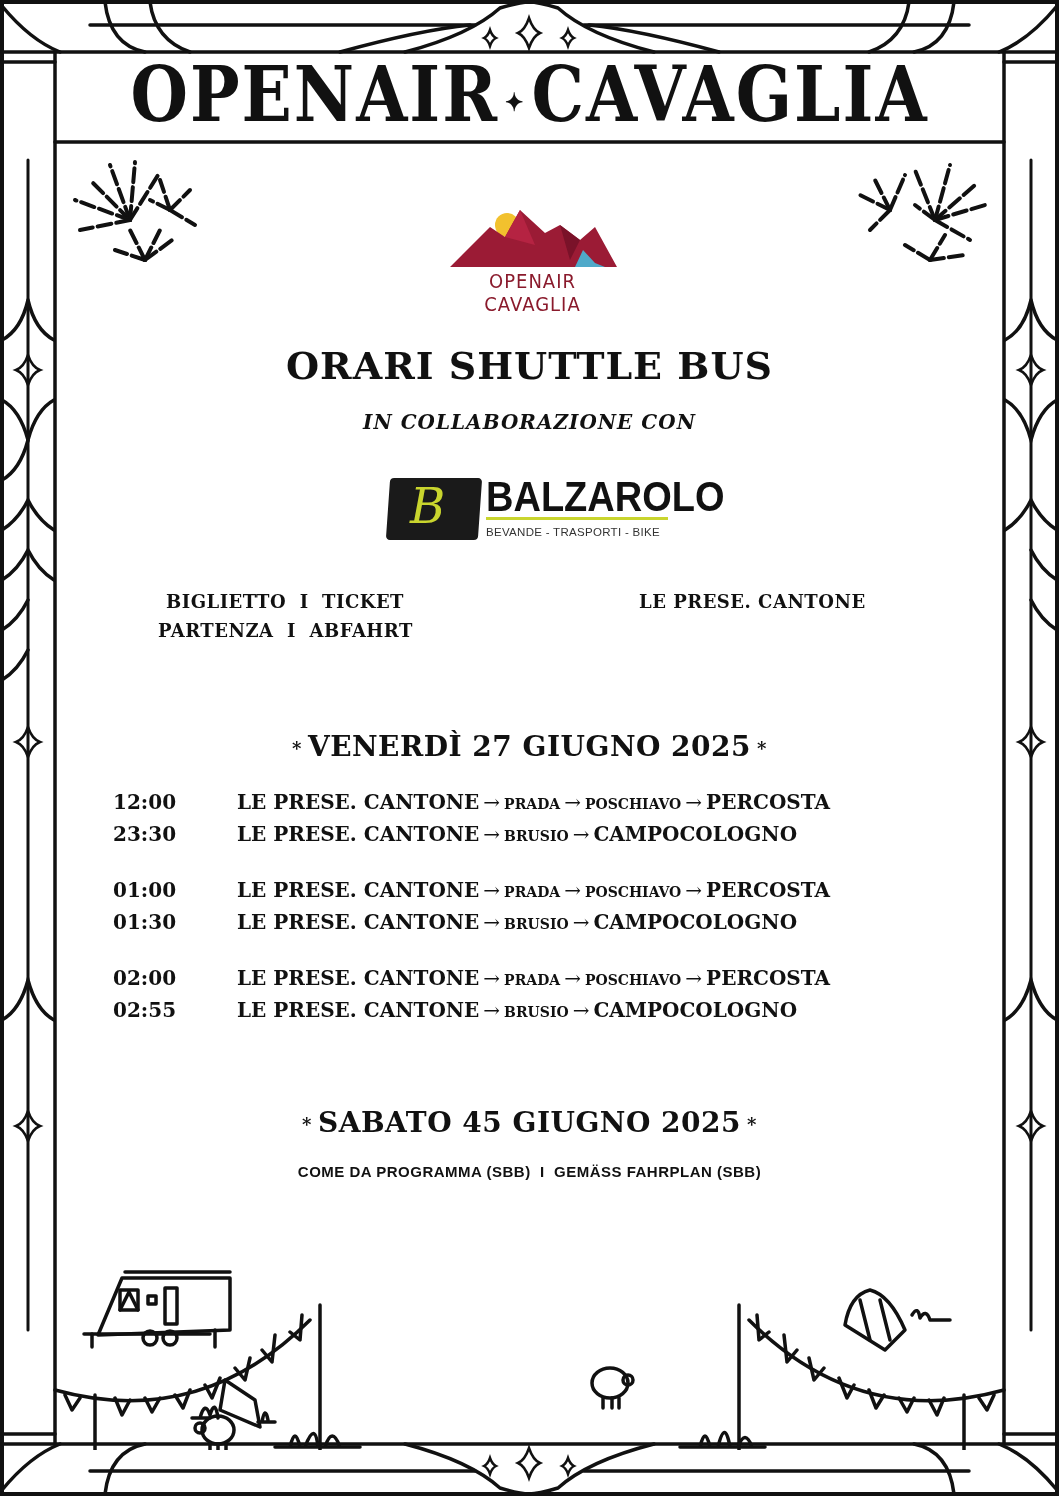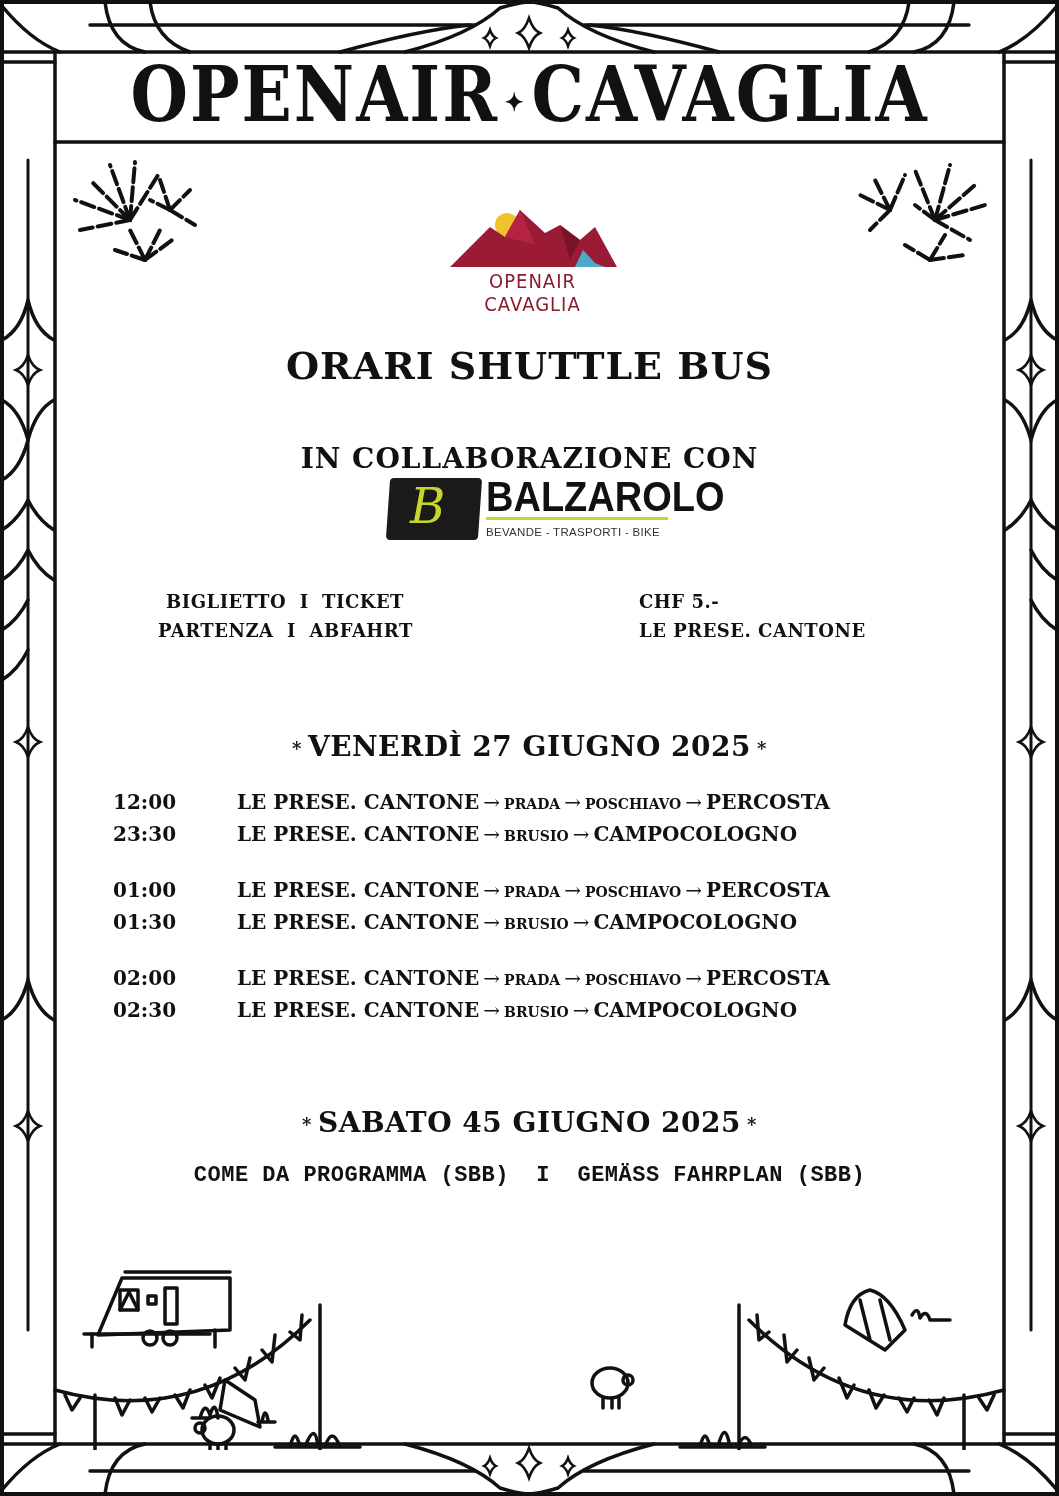--- a/index.html
+++ b/index.html
@@ -8,21 +8,21 @@
     .abs { position: absolute; }
     .center { left: 0; width: 1059px; text-align: center; }
 
     .main-title { top: 62px; font-family: "DejaVu Serif", serif; font-weight: bold; font-size: 66px; letter-spacing: 2px; transform: scaleY(1.15); line-height: 1; }
     .main-title .dot { font-size: 22px; vertical-align: middle; margin: 0 6px; }
 
     .logo { left: 445px; top: 205px; width: 175px; height: 90px; }
     .logo-text { position: absolute; left: 0; top: 66px; width: 175px; text-align: center; font-family: "DejaVu Sans", sans-serif; font-size: 18px; color: #8a1a2c; letter-spacing: 1px; transform: scaleY(1.1); }
 
     .section-title { top: 343px; font-family: "DejaVu Serif", serif; font-weight: bold; font-size: 38px; letter-spacing: 1px; }
-    .collab { top: 442px; font-family: "DejaVu Serif", serif; font-weight: bold; font-size: 28px; letter-spacing: 1px; }
+    .collab { top: 410px; font-family: "DejaVu Serif", serif; font-weight: bold; font-size: 20px; letter-spacing: 1px; font-style: italic; }
 
     .sponsor { left: 380px; top: 472px; width: 300px; height: 72px; }
     .sponsor-box { position: absolute; left: 8px; top: 6px; width: 92px; height: 62px; background: #1a1a1a; transform: skewX(-4deg); border-radius: 4px; }
     .sponsor-b { position: absolute; left: 30px; top: 6px; font-family: "DejaVu Serif", serif; font-size: 48px; color: #c9d52e; font-style: italic; }
     .sponsor-name { position: absolute; left: 106px; top: 2px; font-family: "Liberation Sans", sans-serif; font-weight: bold; font-size: 38px; letter-spacing: 0px; transform: scaleY(1.1); transform-origin: left top; color: #111; }
     .sponsor-line { position: absolute; left: 106px; top: 45px; width: 182px; height: 3px; background: #c9d52e; }
     .sponsor-tag { position: absolute; left: 106px; top: 54px; font-family: "Liberation Sans", sans-serif; font-size: 11.5px; color: #333; letter-spacing: 0.3px; text-align: center; }
 
     .info { font-family: "DejaVu Serif", serif; font-weight: bold; font-size: 18px; letter-spacing: 0.5px; line-height: 29px; }
     .info-left { left: 158px; top: 587px; }
@@ -34,21 +34,21 @@
     .star { font-size: 18px; vertical-align: middle; margin: 0 6px; }
 
     .sched { left: 113px; top: 790px; width: 840px; }
     .row { position: relative; height: 32px; font-family: "DejaVu Serif", serif; font-weight: bold; font-size: 20px; white-space: nowrap; }
     .row.gap { margin-top: 24px; }
     .row .time { position: absolute; left: 0; top: 0; }
     .row .route { position: absolute; left: 124px; top: 0; }
     .row .small { font-size: 14px; }
     .row .arr { font-weight: normal; margin: 0 4px; }
 
-    .note { top: 1163px; font-family: Liberation Mono, monospace; font-weight: bold; font-size: 22px; letter-spacing: 0.5px; }
+    .note { top: 1163px; font-family: Liberation Sans, sans-serif; font-weight: bold; font-size: 15px; letter-spacing: 0.5px; }
   </style>
 </head>
 <body>
 
 <svg class="frame-svg" viewBox="0 0 1059 1496" xmlns="http://www.w3.org/2000/svg" fill="none" stroke="#111" stroke-width="3.5" stroke-linecap="round">
 
   <rect x="2" y="2" width="1055" height="1492" stroke-width="4"></rect>
 
   <line x1="55" y1="52" x2="55" y2="1444"></line>
   <line x1="1004" y1="52" x2="1004" y2="1444"></line>
@@ -170,21 +170,20 @@
   <div class="sponsor-name">BALZAROLO</div>
   <div class="sponsor-line"></div>
   <div class="sponsor-tag">BEVANDE - TRASPORTI - BIKE</div>
 </div>
 
 <div class="abs info info-left">
   <div style="padding-left:8px; white-space:pre;">BIGLIETTO  I  TICKET</div>
   <div style="white-space:pre;text-align:right;">PARTENZA  I  ABFAHRT</div>
 </div>
 <div class="abs info info-right">
-  <div>CHF 5.-</div>
   <div>LE PRESE. CANTONE</div>
 </div>
 
 <div class="abs center day-title day1">
   <span class="star">*</span><span>VENERDÌ 27 GIUGNO 2025</span><span class="star">*</span>
 </div>
 
 <div class="abs sched">
   <div class="row">
     <span class="time">12:00</span>
@@ -200,21 +199,21 @@
   </div>
   <div class="row">
     <span class="time">01:30</span>
     <span class="route"><span>LE PRESE. CANTONE</span><span class="arr">→</span><span class="small">BRUSIO</span><span class="arr">→</span><span>CAMPOCOLOGNO</span></span>
   </div>
   <div class="row gap">
     <span class="time">02:00</span>
     <span class="route"><span>LE PRESE. CANTONE</span><span class="arr">→</span><span class="small">PRADA</span><span class="arr">→</span><span class="small">POSCHIAVO</span><span class="arr">→</span><span>PERCOSTA</span></span>
   </div>
   <div class="row">
-    <span class="time">02:30</span>
+    <span class="time">02:55</span>
     <span class="route"><span>LE PRESE. CANTONE</span><span class="arr">→</span><span class="small">BRUSIO</span><span class="arr">→</span><span>CAMPOCOLOGNO</span></span>
   </div>
 </div>
 
 <div class="abs center day-title day2">
   <span class="star">*</span><span>SABATO 45 GIUGNO 2025</span><span class="star">*</span>
 </div>
 <div class="abs center note" style="white-space:pre;">COME DA PROGRAMMA (SBB)  I  GEMÄSS FAHRPLAN (SBB)</div>
 
 <svg class="abs" style="left:0;top:1250px;width:1059px;height:200px;" viewBox="0 0 1059 200" fill="none" stroke="#111" stroke-width="3.5" stroke-linecap="round" stroke-linejoin="round">

